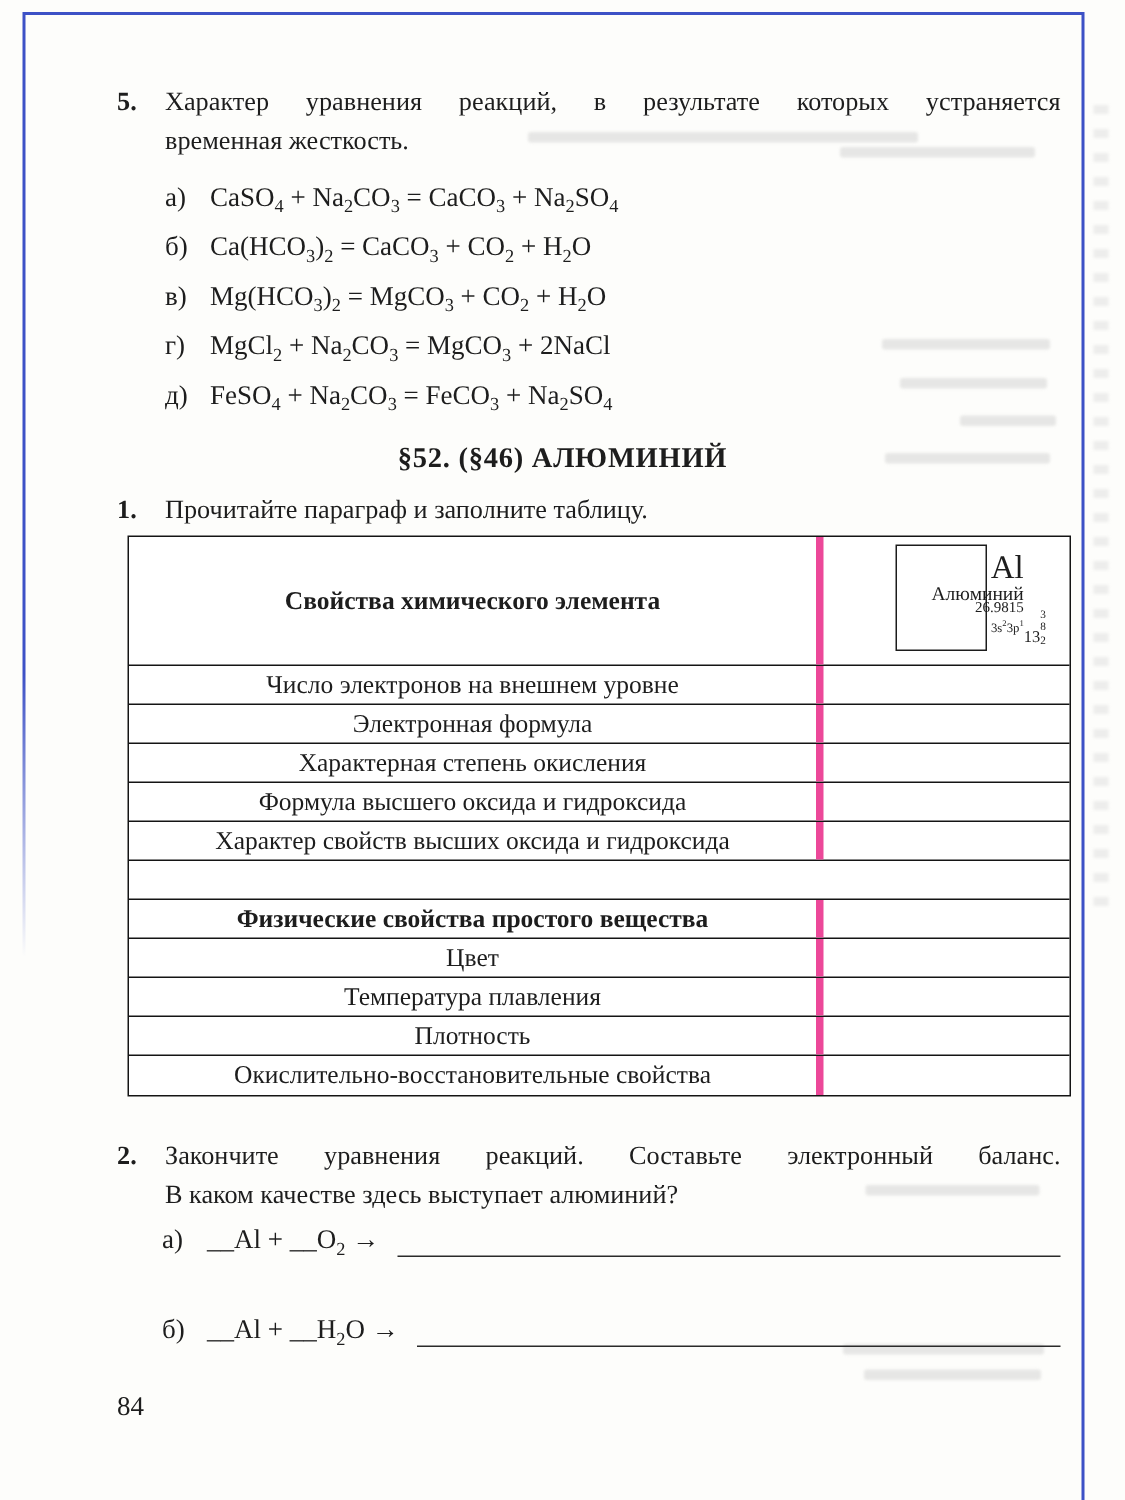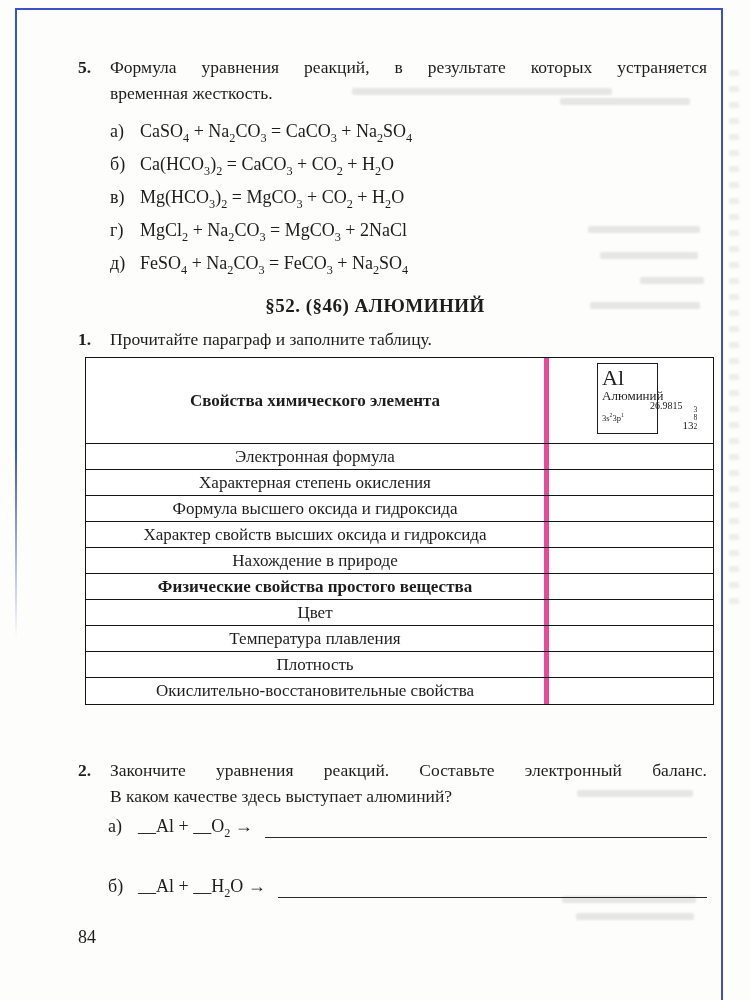--- a/index.html
+++ b/index.html
@@ -43,21 +43,21 @@
   .trow.thead{height:86px;}
   .tcell{box-sizing:border-box;display:flex;align-items:center;justify-content:center;
     font-size:17px;text-align:center;}
   .tcell-l{width:463px;flex:none;border-right:5px solid #ec4899;}
   .tcell-r{flex:1;}
   .thead .tcell-r{display:block;}
 
   
   .el-card{width:61px;height:71px;border:1.5px solid #1c1c1c;box-sizing:border-box;
     margin:5px 0 0 48px;display:flex;padding:2px 3px 2px 4px;background:#fff;text-align:left;}
-  .el-main{flex:1;display:flex;flex-direction:column;}
+  .el-main{flex:1;display:flex;flex-direction:column;align-items:flex-end;}
   .el-sym{font-size:22px;line-height:23px;}
   .el-name{font-size:13px;line-height:8px;margin-top:3px;}
   .el-mass{font-size:10px;line-height:8px;margin-top:2px;margin-left:48px;}
   .el-conf{font-size:8.5px;line-height:10px;margin-top:3px;}
   .el-side{width:13px;flex:none;display:flex;flex-direction:row;align-items:flex-end;}
   .el-num{font-size:11px;line-height:12px;}
   .el-shells{margin-top:9px;display:flex;flex-direction:column;align-items:flex-end;}
   .el-shell{font-size:7.5px;line-height:8.5px;}
 
   #ex2{top:757px;}
@@ -94,21 +94,21 @@
   <div class="smudge" style="left:590px;top:302px;width:110px"></div>
   <div class="smudge" style="left:577px;top:790px;width:116px"></div>
   <div class="smudge" style="left:562px;top:896px;width:134px"></div>
   <div class="smudge" style="left:576px;top:913px;width:118px"></div>
   <div class="smudge-v" style="left:729px;top:70px;height:540px"></div>
 
   <section class="ex" id="ex5">
     <div class="ex-head">
       <span class="ex-num">5.</span>
       <div class="prompt">
-        <div class="just">Формула уравнения реакций, в результате которых устраняется</div>
+        <div class="just">Характер уравнения реакций, в результате которых устраняется</div>
         <div>временная жесткость.</div>
       </div>
     </div>
     <div class="equations">
       <div class="eq-row">
         <span class="eq-label">а)</span>
         <span class="eq-formula">CaSO<sub>4</sub> + Na<sub>2</sub>CO<sub>3</sub> = CaCO<sub>3</sub> + Na<sub>2</sub>SO<sub>4</sub></span>
       </div>
       <div class="eq-row">
         <span class="eq-label">б)</span>
@@ -155,37 +155,40 @@
               <div class="el-shell">3</div>
               <div class="el-shell">8</div>
               <div class="el-shell">2</div>
             </div>
           </div>
         </div>
       </div>
     </div>
 
     <div class="trow">
+      <div class="tcell tcell-l">Число электронов на внешнем уровне</div>
+      <div class="tcell tcell-r"></div>
+    </div>
+    <div class="trow">
       <div class="tcell tcell-l">Электронная формула</div>
       <div class="tcell tcell-r"></div>
     </div>
     <div class="trow">
       <div class="tcell tcell-l">Характерная степень окисления</div>
       <div class="tcell tcell-r"></div>
     </div>
     <div class="trow">
       <div class="tcell tcell-l">Формула высшего оксида и гидроксида</div>
       <div class="tcell tcell-r"></div>
     </div>
     <div class="trow">
       <div class="tcell tcell-l">Характер свойств высших оксида и гидроксида</div>
       <div class="tcell tcell-r"></div>
     </div>
     <div class="trow">
-      <div class="tcell tcell-l">Нахождение в природе</div>
       <div class="tcell tcell-r"></div>
     </div>
 
     <div class="trow">
       <div class="tcell tcell-l bold">Физические свойства простого вещества</div>
       <div class="tcell tcell-r"></div>
     </div>
 
     <div class="trow">
       <div class="tcell tcell-l">Цвет</div>

